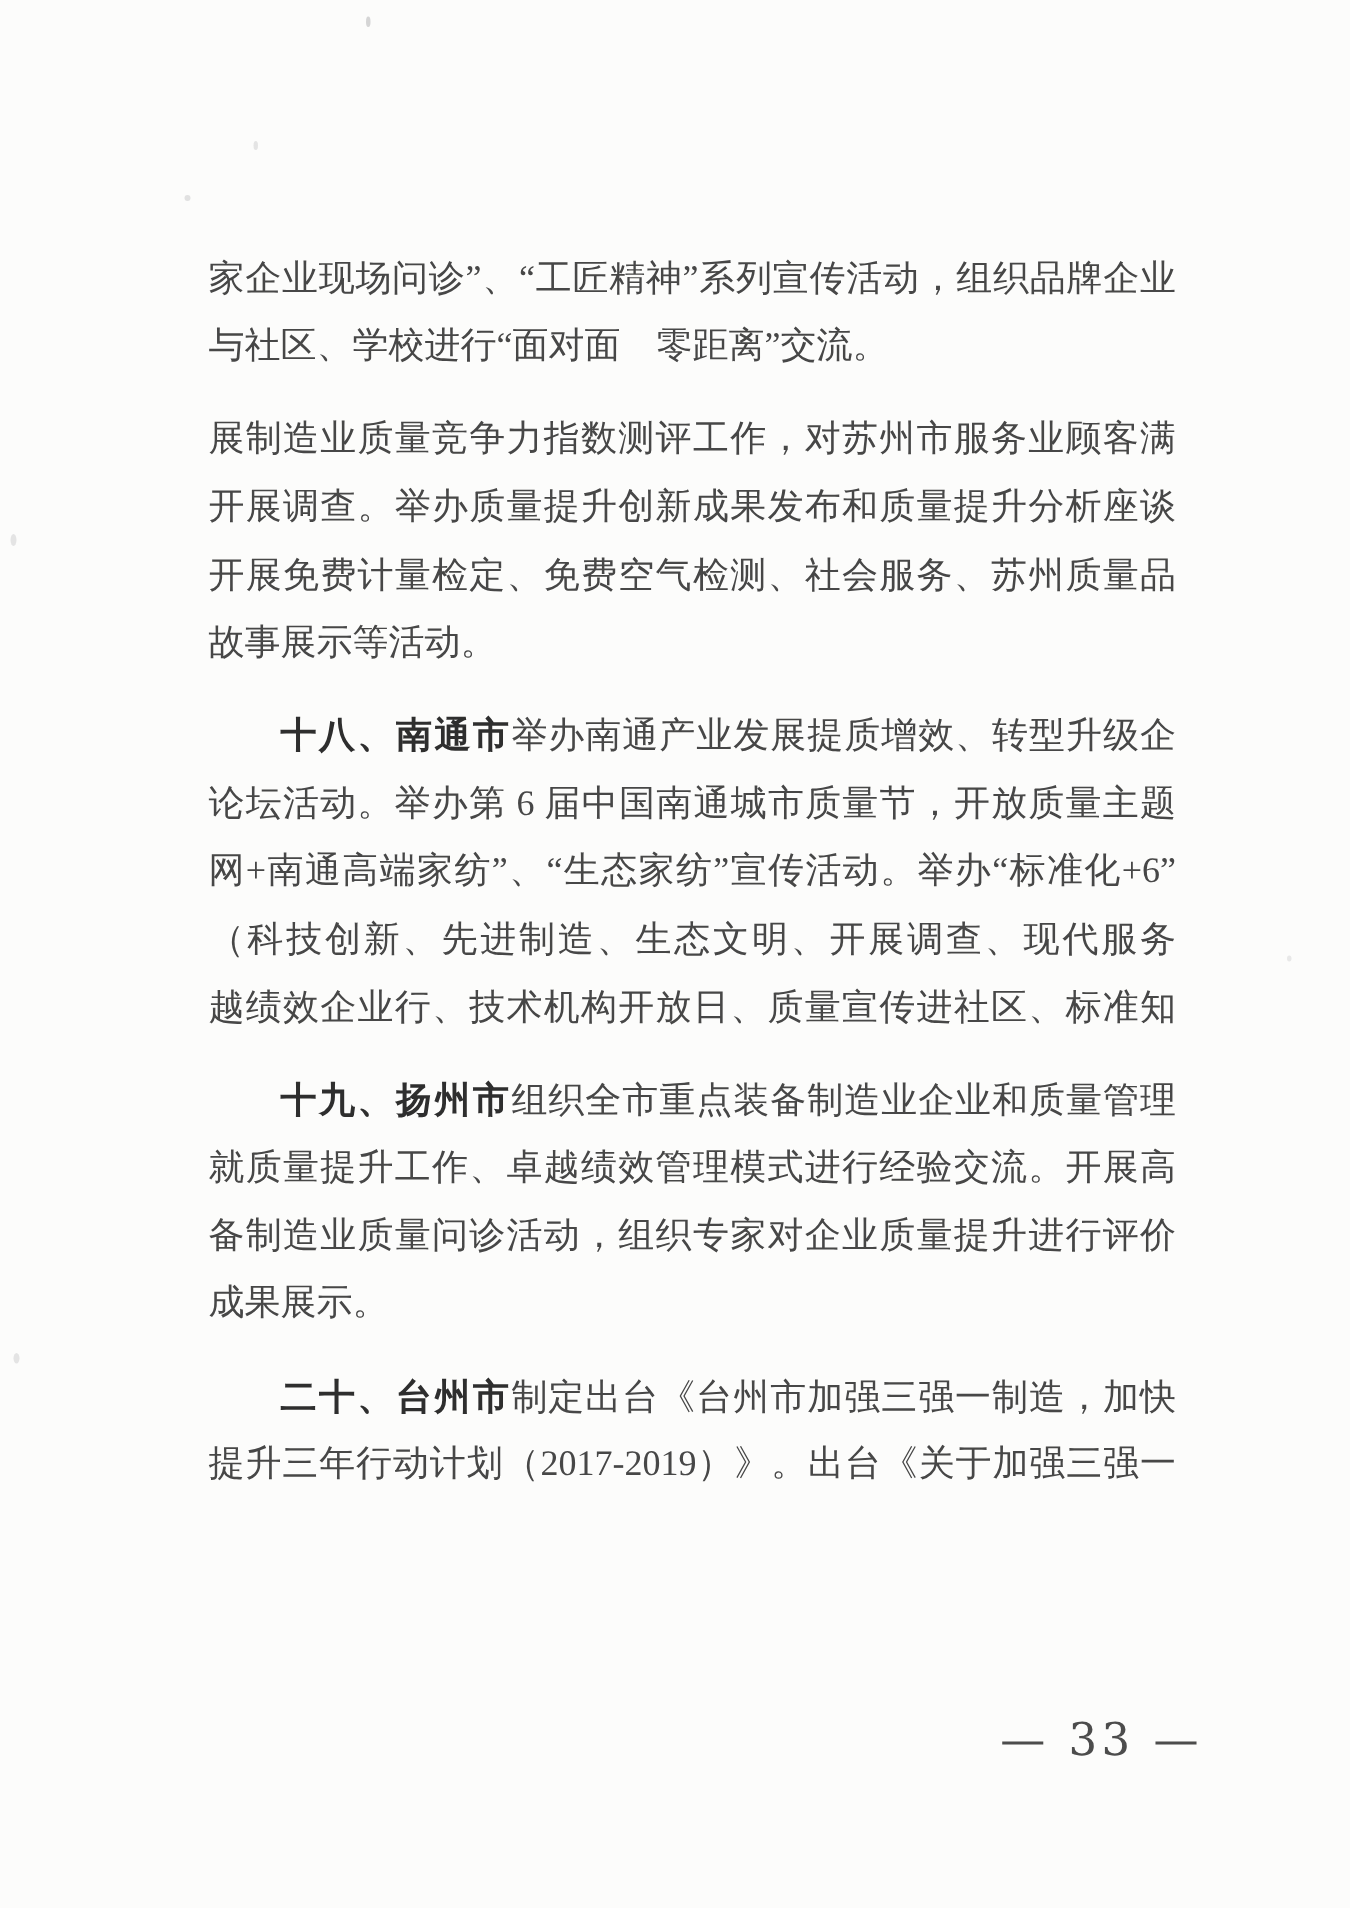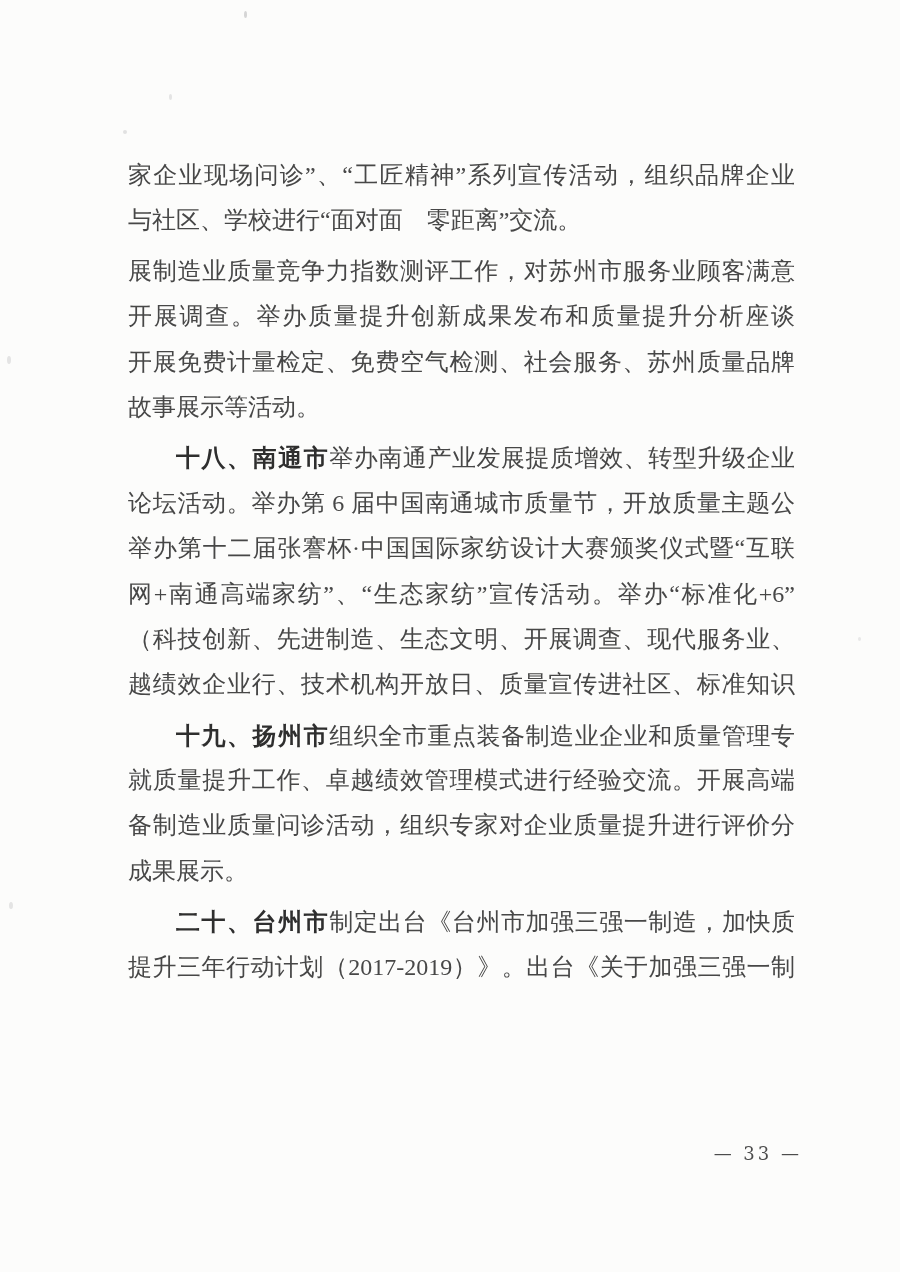--- a/index.html
+++ b/index.html
@@ -11,21 +11,21 @@
     overflow:hidden;
     font-family:"Liberation Serif", serif;
   }
   .doc-body {
     position:absolute;
     left:123px; top:148px;
     width:677px;
     color:#474747;
     font-size:24px;
   }
-  .para { margin:5px; }
+  .para { margin:16px; }
   .line {
     line-height:45.4px;
     height:45.4px;
     white-space:pre-wrap;
     text-align:justify;
     text-align-last:justify;
     overflow:hidden;
   }
   .line.end {
     text-align:left;
@@ -34,21 +34,21 @@
   .line.first { text-indent:48px; }
   .lead {
     font-weight:700;
     color:#2e2e2e;
     font-family:"Liberation Sans", sans-serif;
     letter-spacing:1px;
   }
   .page-number {
     position:absolute;
     top:1143px; right:98px;
-    font-size:18px;
+    font-size:30px;
     letter-spacing:3px;
     color:#4c4c4c;
     font-family:"DejaVu Serif", serif;
     text-align:center;
   }
   .speck {
     position:absolute;
     background:rgba(110,110,115,0.28);
     border-radius:50%;
   }
@@ -70,21 +70,20 @@
       </div>
       <div class="para">
         <div class="line">展制造业质量竞争力指数测评工作，对苏州市服务业顾客满意度</div>
         <div class="line">开展调查。举办质量提升创新成果发布和质量提升分析座谈会。</div>
         <div class="line">开展免费计量检定、免费空气检测、社会服务、苏州质量品牌</div>
         <div class="line end">故事展示等活动。</div>
       </div>
       <div class="para">
         <div class="line first"><span class="lead">十八、南通市</span>举办南通产业发展提质增效、转型升级企业家</div>
         <div class="line">论坛活动。举办第 6 届中国南通城市质量节，开放质量主题公园。</div>
-        <div class="line">举办第十二届张謇杯·中国国际家纺设计大赛颁奖仪式暨“互联</div>
         <div class="line">网+南通高端家纺”、“生态家纺”宣传活动。举办“标准化+6”</div>
         <div class="line">（科技创新、先进制造、生态文明、开展调查、现代服务业、公</div>
         <div class="line">越绩效企业行、技术机构开放日、质量宣传进社区、标准知识进</div>
       </div>
       <div class="para">
         <div class="line first"><span class="lead">十九、扬州市</span>组织全市重点装备制造业企业和质量管理专家</div>
         <div class="line">就质量提升工作、卓越绩效管理模式进行经验交流。开展高端装</div>
         <div class="line">备制造业质量问诊活动，组织专家对企业质量提升进行评价分析。</div>
         <div class="line end">成果展示。</div>
       </div>

